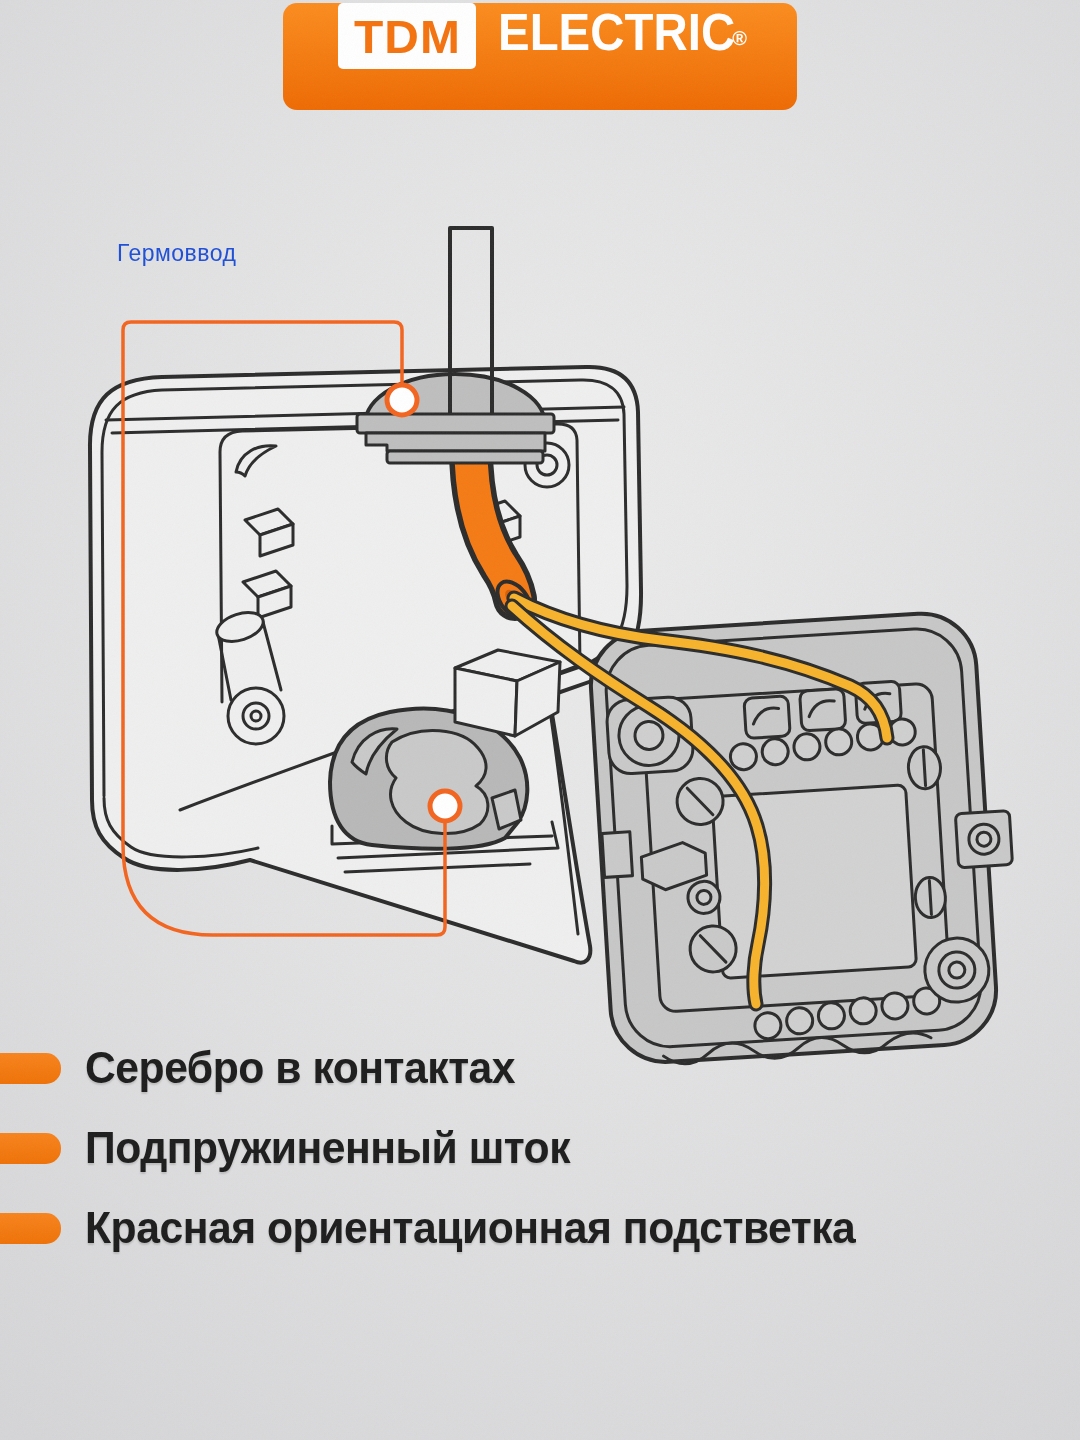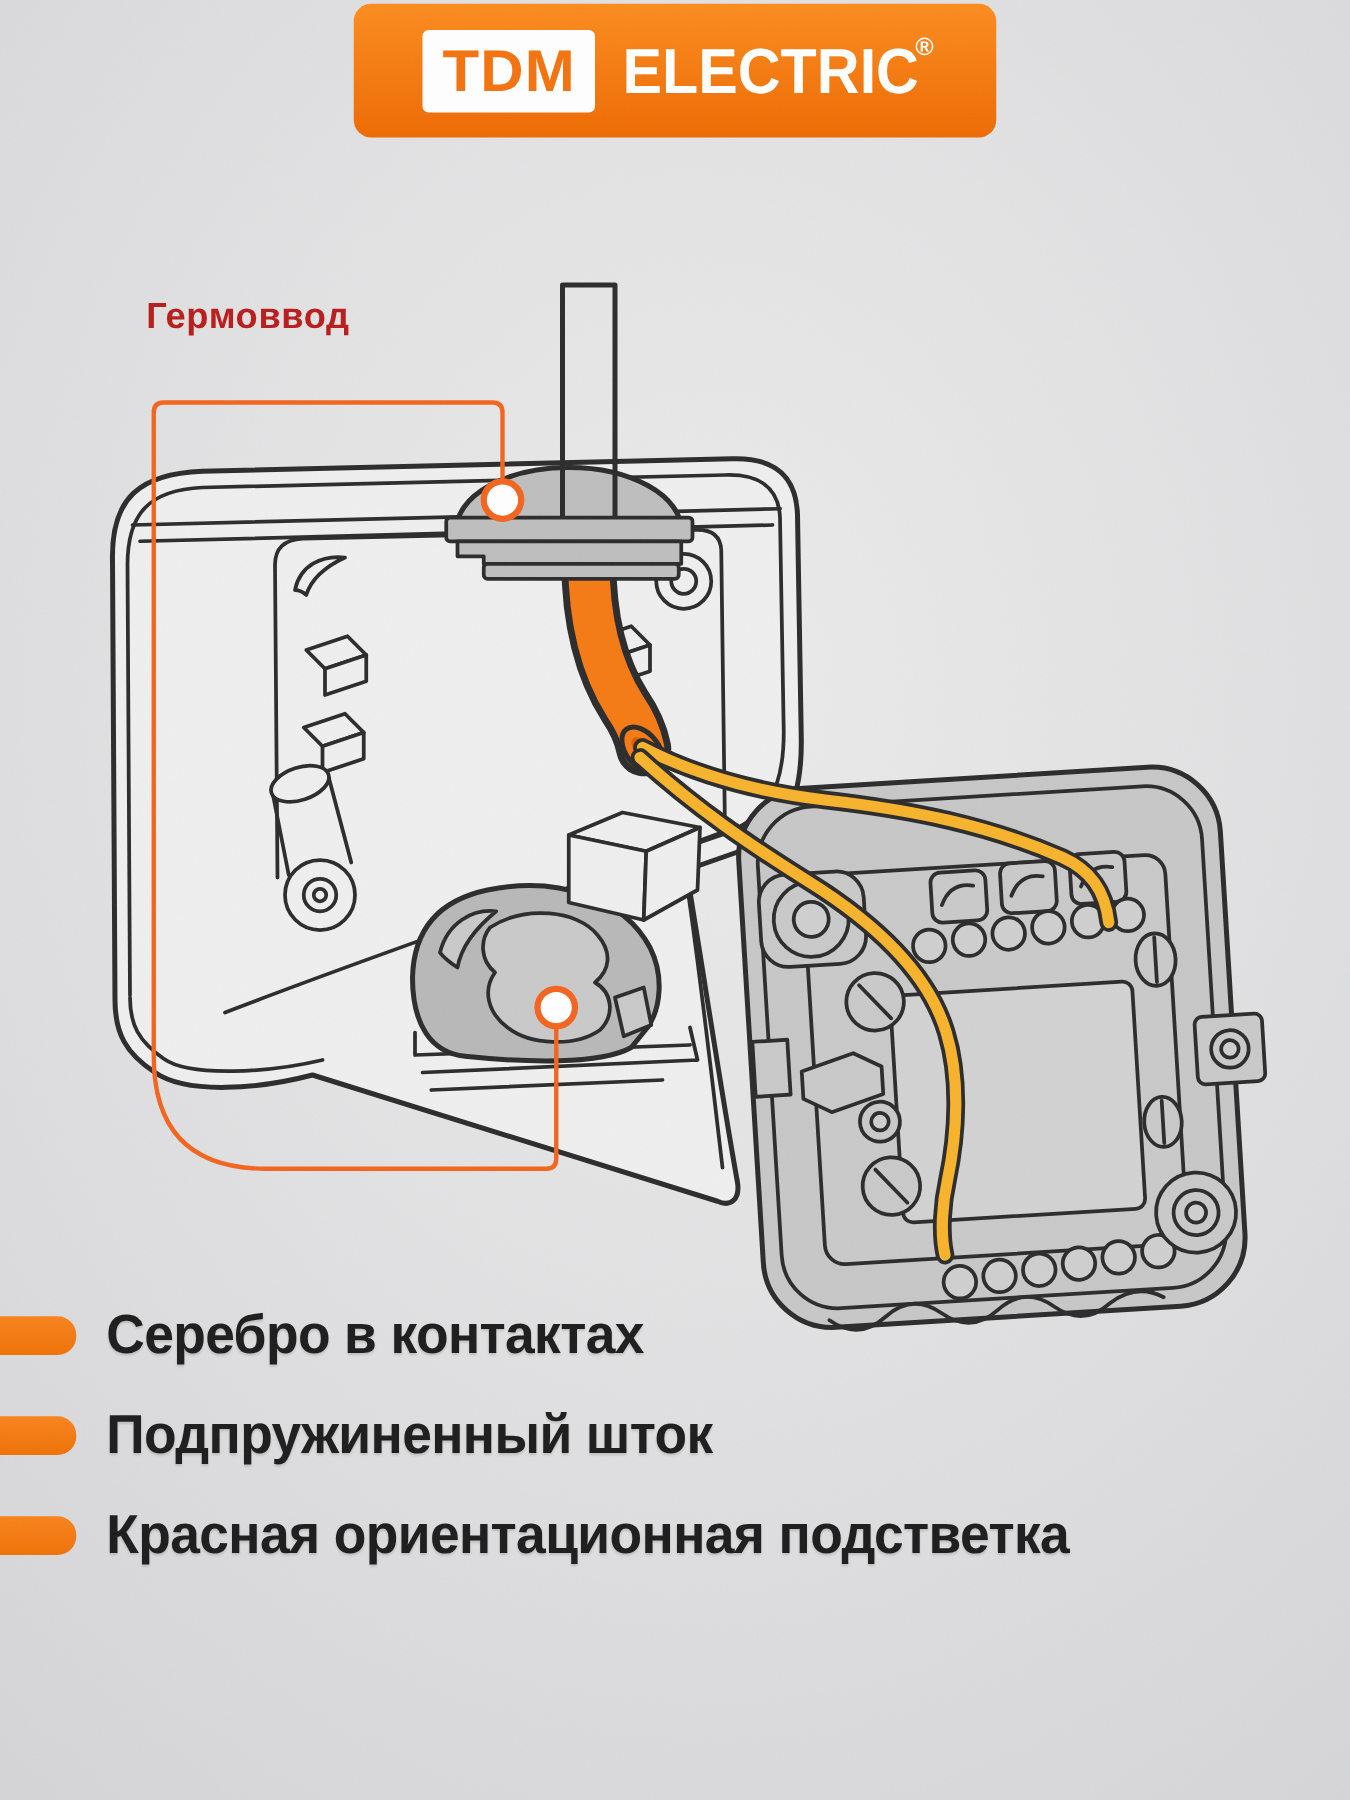--- a/index.html
+++ b/index.html
@@ -8,42 +8,42 @@
     font-family:"Liberation Sans","DejaVu Sans",sans-serif;
     background:radial-gradient(ellipse 900px 1100px at 52% 38%, #ebebeb 0%, #e2e2e3 45%, #d5d5d7 100%);
   }
   .noise{position:absolute;inset:0;z-index:60;opacity:.05;pointer-events:none;}
 
   
   .banner{
     position:absolute;left:283px;top:3px;width:514px;height:107px;
     border-radius:14px;
     background:linear-gradient(180deg,var(--banner-top,#FB8C1E) 0%,var(--banner-bottom,#EE6A02) 100%);
-    display:flex;align-items:center;box-sizing:border-box;padding-left:55px;z-index:10;
+    display:flex;box-sizing:border-box;padding-left:55px;z-index:10;
   }
   .tdm-box{
     width:138px;height:66px;background:#ffffff;border-radius:5px;
     display:flex;align-items:center;justify-content:center;flex:0 0 auto;
   }
   .tdm-box span{
     font-weight:bold;font-size:47px;color:#F4720E;letter-spacing:1px;
     transform:scaleX(1.02);
   }
   .electric{
     margin-left:22px;color:#ffffff;font-weight:bold;font-size:51px;
     letter-spacing:0px;transform:scaleX(.93);transform-origin:left center;white-space:nowrap;
   }
   .reg{
     position:absolute;right:50px;top:24px;color:#ffffff;font-size:20px;font-weight:bold;
   }
 
   
   .gland-label{
     position:absolute;left:117px;top:233px;z-index:20;
-    font-size:29px;line-height:41px;font-weight:700;color:#b91c1c;letter-spacing:.5px;
+    font-size:23px;line-height:41px;font-weight:400;color:#1d4ed8;letter-spacing:.5px;
   }
 
   
   .feature-row{position:absolute;left:0;height:44px;display:flex;align-items:center;z-index:20;}
   .feature-row .pill{
     position:absolute;left:0;width:61px;height:31px;top:50%;margin-top:-15px;
     background:linear-gradient(180deg,#F8831C,#EF7106);
     border-radius:0 15px 15px 0;
   }
   .feature-row .txt{

